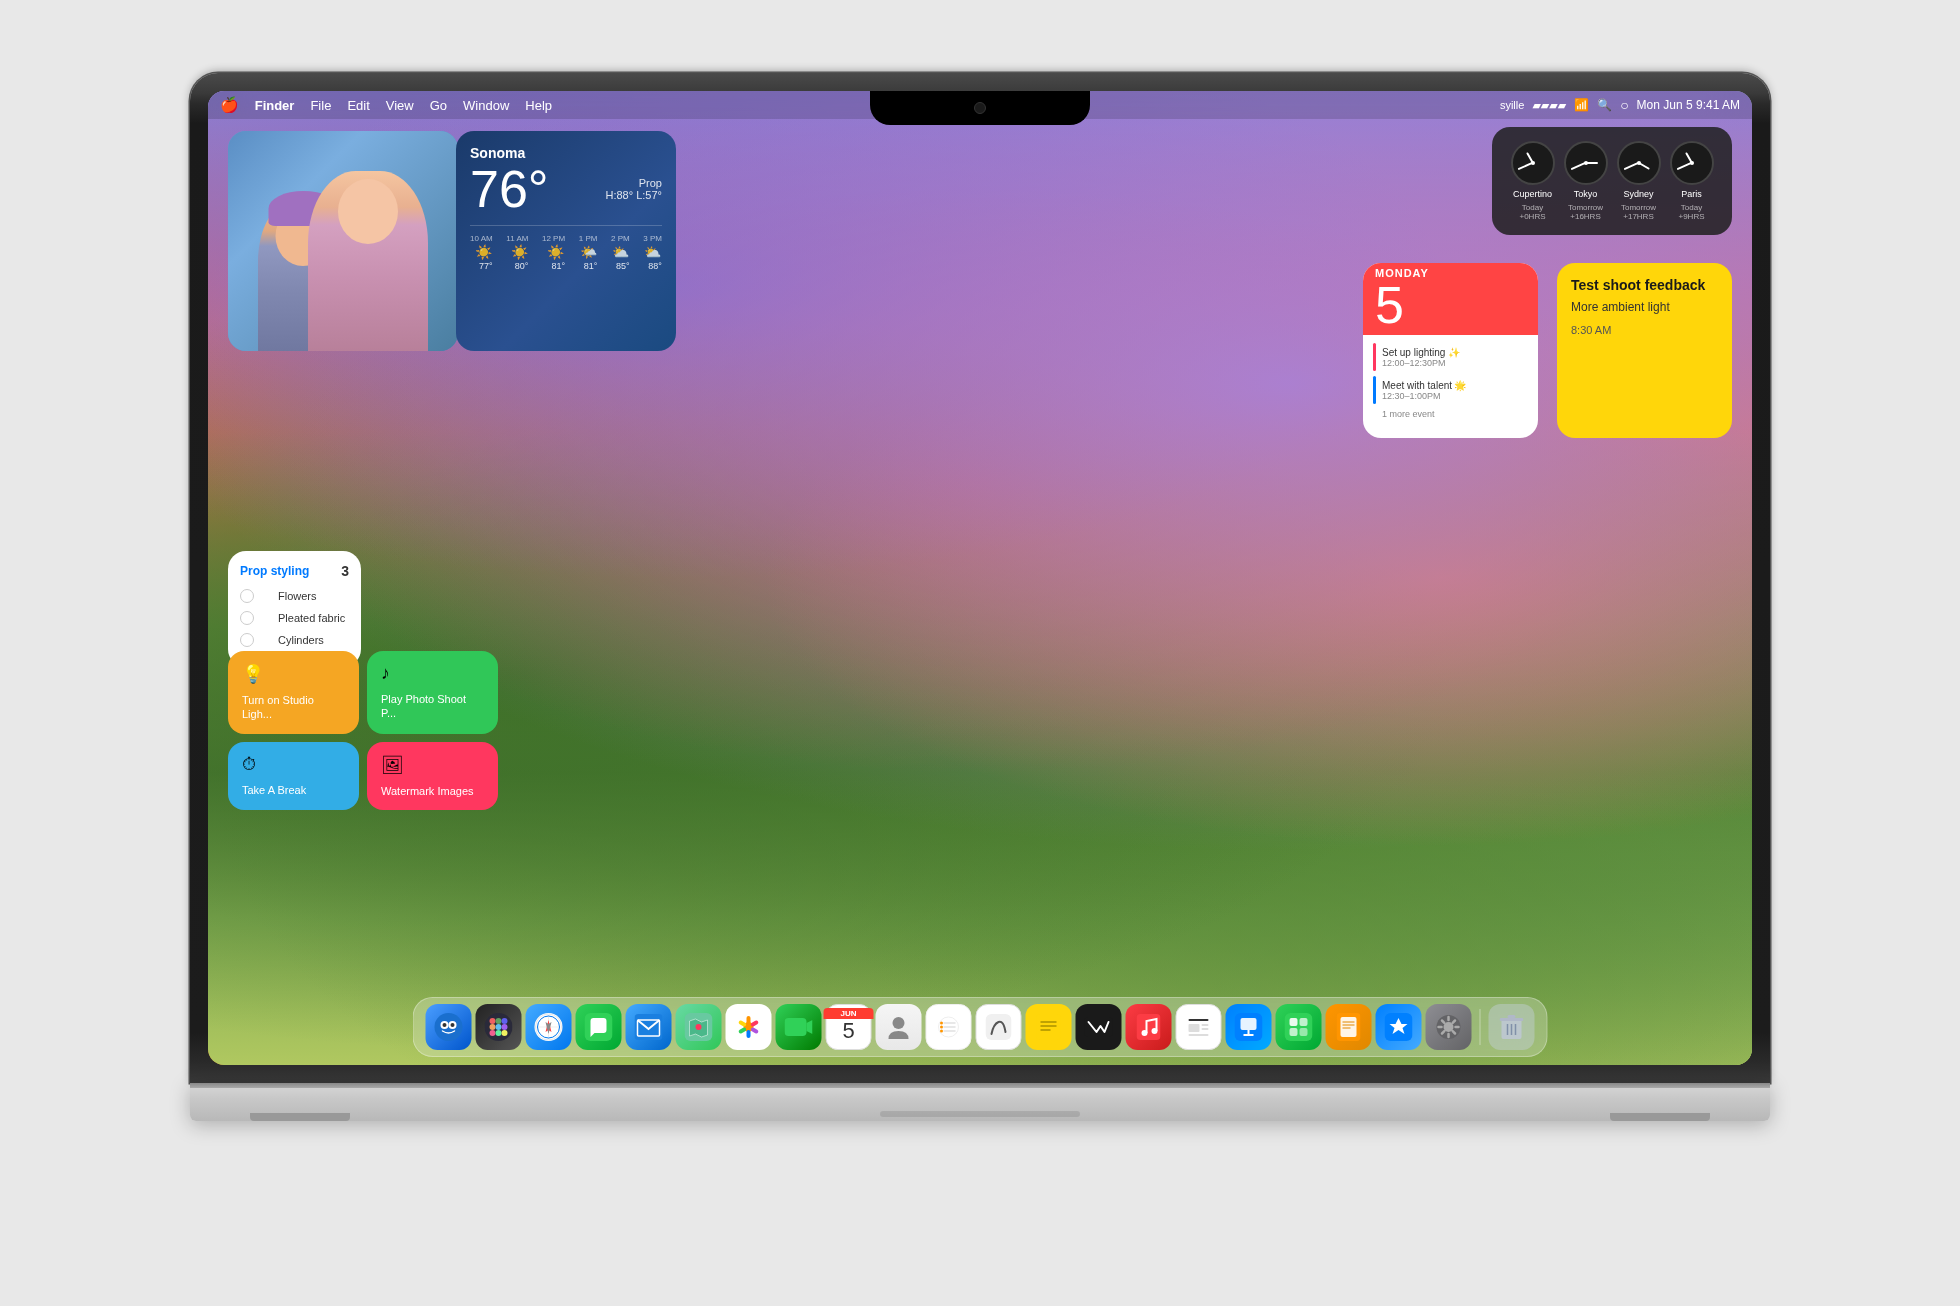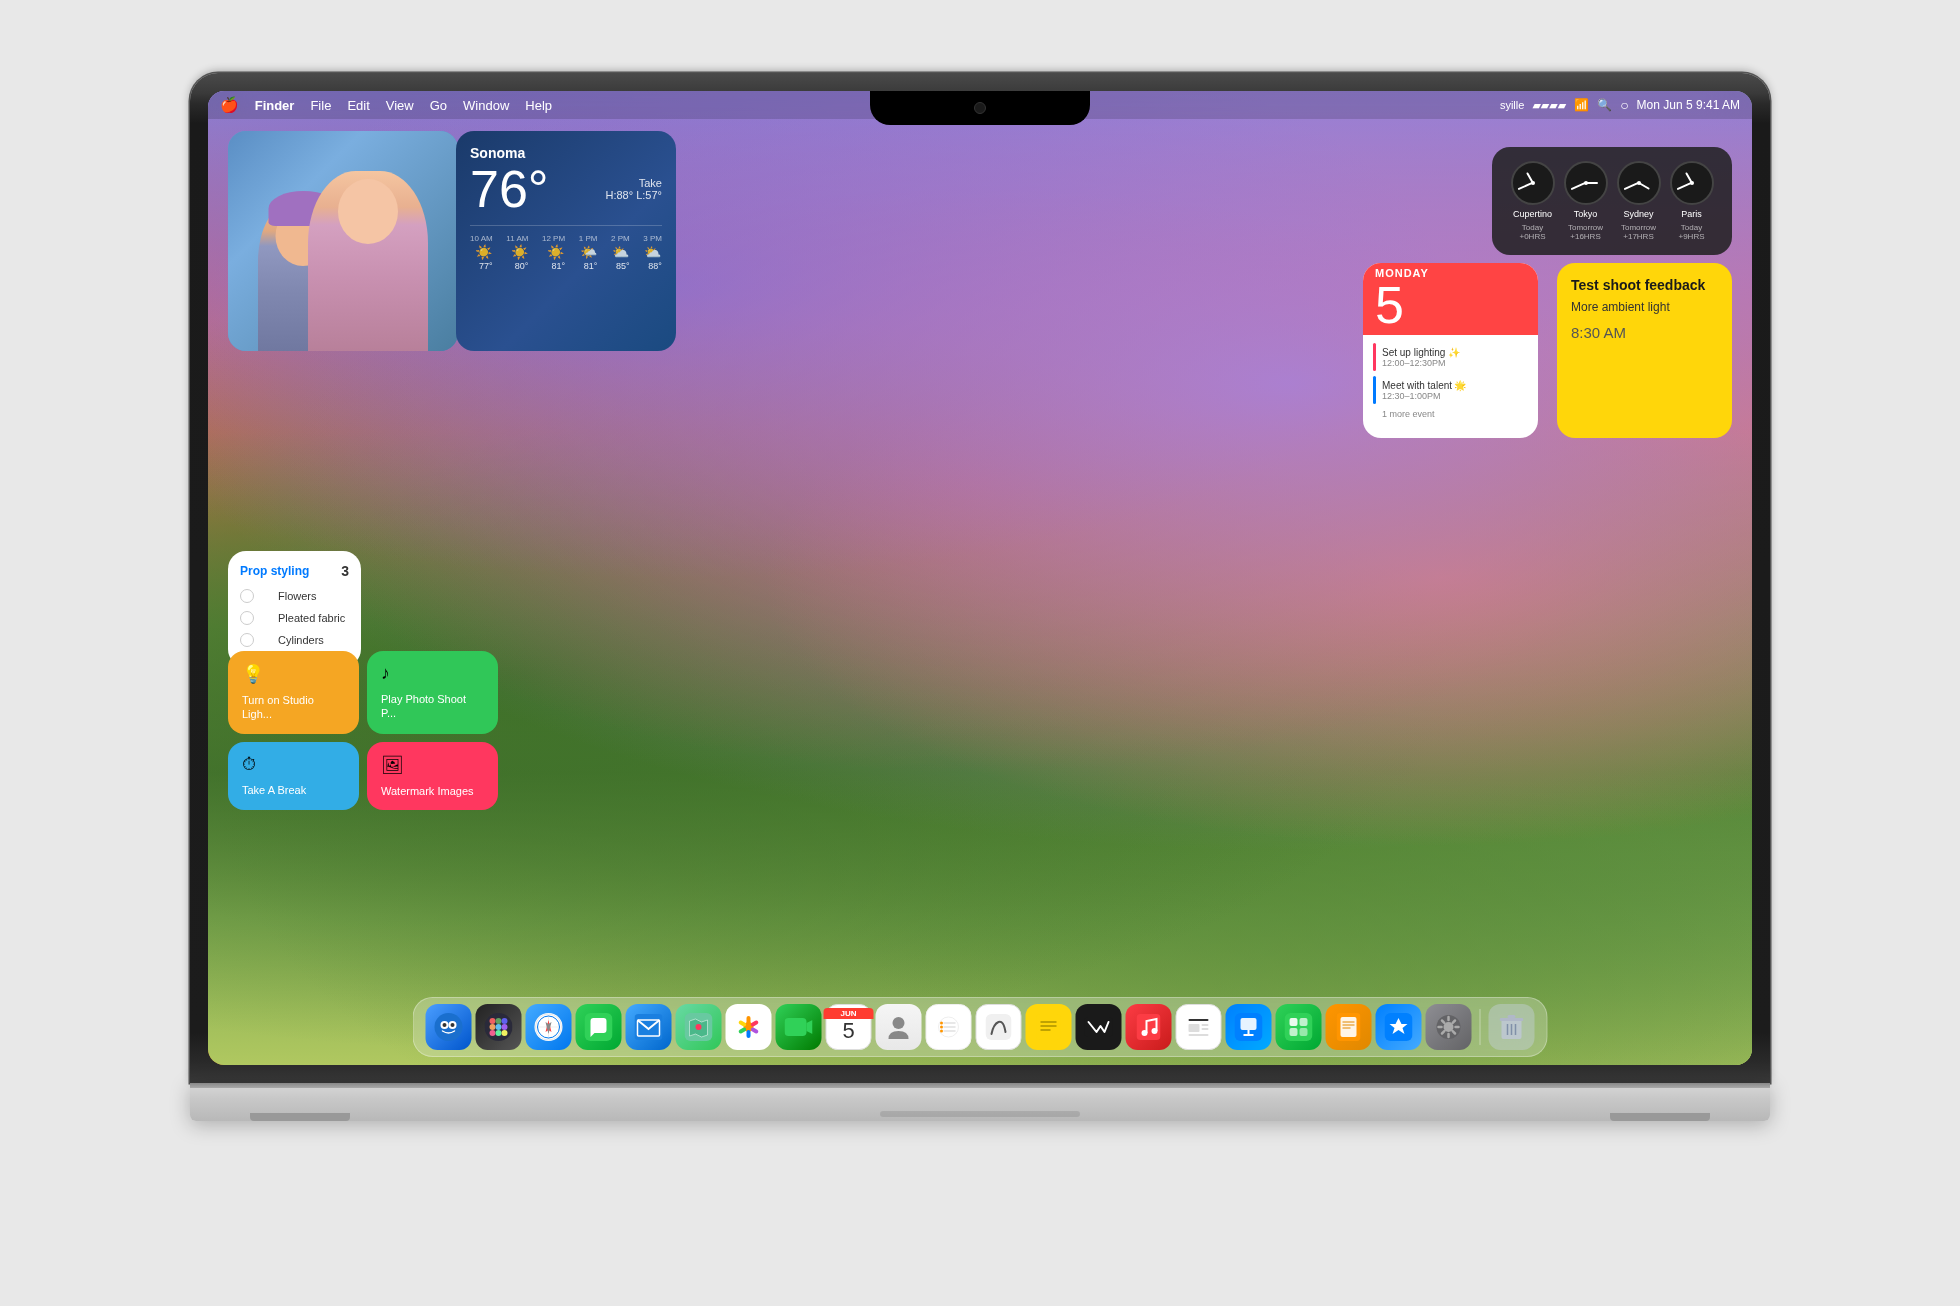--- a/index.html
+++ b/index.html
@@ -347,21 +347,21 @@
       font-weight: 600;
       color: #1a1a1a;
       margin-bottom: 6px;
     }
     .notes-content {
       font-size: 12px;
       color: #333;
       line-height: 1.4;
     }
     .notes-time {
-      font-size: 15px;
+      font-size: 11px;
       color: #555;
       margin-top: 8px;
     }
 
     
     .reminders-widget {
       position: absolute;
       top: 460px;
       left: 20px;
       width: 133px;
@@ -594,21 +594,21 @@
               <div class="face-adult"></div>
             </div>
           </div>
         </div>
 
         <div class="weather-widget-tall">
           <div class="wt-city">Sonoma</div>
           <div style="display:flex; align-items:flex-start; justify-content:space-between; align-items:center; margin-top:2px;">
             <div class="wt-temp">76°</div>
             <div style="text-align:right;">
-              <div class="wt-cond">Take</div>
+              <div class="wt-cond">Prop</div>
               <div class="wt-hilow">
                 <span>H:88°</span>&nbsp;<span>L:57°</span>
               </div>
             </div>
           </div>
           <div class="wt-forecast-row">
             <div class="wt-fc-item">
               <div class="wt-fc-time">10 AM</div>
               <div class="wt-fc-icon">☀️</div>
               <div class="wt-fc-temp">77°</div>
@@ -634,21 +634,21 @@
               <div class="wt-fc-temp">85°</div>
             </div>
             <div class="wt-fc-item">
               <div class="wt-fc-time">3 PM</div>
               <div class="wt-fc-icon">⛅</div>
               <div class="wt-fc-temp">88°</div>
             </div>
           </div>
         </div>
 
-        <div class="clocks-widget" style="position:absolute; top:56px; right:20px;">
+        <div class="clocks-widget" style="position:absolute; top:36px; right:20px;">
 
           <div class="clock-item">
             <div class="analog-clock">
               <div class="clock-hand-hour" style="transform: rotate(-30deg);"></div>
               <div class="clock-hand-minute" style="transform: rotate(246deg);"></div>
               <div class="clock-center-dot"></div>
             </div>
             <div class="clock-city">Cupertino</div>
             <div class="clock-day">Today<br>+0HRS</div>
           </div>

